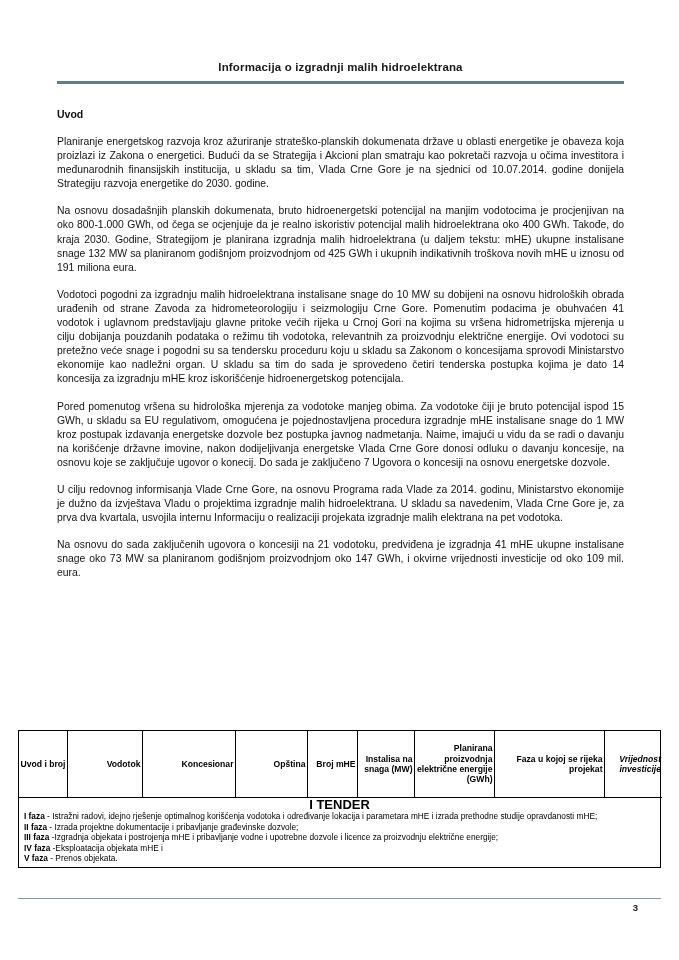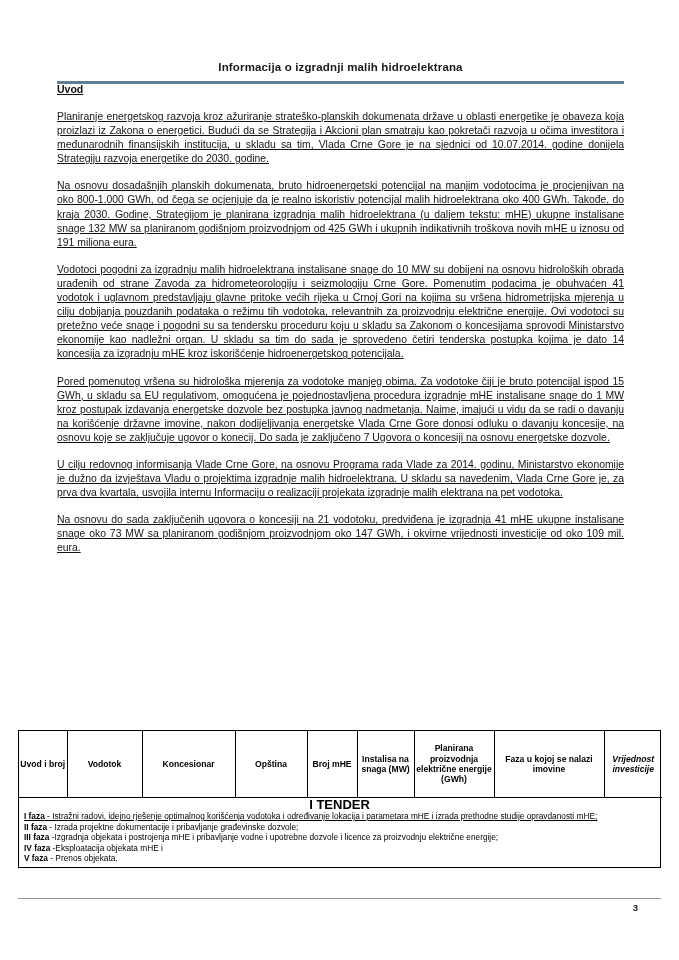--- a/index.html
+++ b/index.html
@@ -43,23 +43,22 @@
     margin-top: 7px;
     height: 2.5px;
     background: #5e7f90;
     width: 100%;
   }
 
   
   .content {
     position: absolute;
     left: 57px;
-    top: 83px;
+    top: 108px;
     width: 567px;
-    text-decoration: underline;
   }
   .section-heading {
     font-size: 10.5px;
     font-weight: bold;
     color: #111;
     margin: 0 0 14px 0;
     line-height: 13px;
   }
   p.para {
     font-size: 10.4px;
@@ -85,21 +84,21 @@
     border-collapse: collapse;
     width: 100%;
     table-layout: fixed;
   }
   table.hdr th {
     border-right: 1.4px solid #000;
     border-bottom: 1.4px solid #000;
     font-size: 8.6px;
     font-weight: bold;
     line-height: 10.4px;
-    text-align: center;
+    text-align: right;
     vertical-align: middle;
     padding: 2px 1px;
     height: 62px;
     color: #000;
   }
   table.hdr th:last-child { border-right: none; font-style: italic; }
 
   .tender-label {
     text-align: center;
     font-size: 13px;
@@ -112,21 +111,20 @@
     padding: 0 4px 3px 5px;
   }
   .legend-line {
     font-size: 8.3px;
     line-height: 10.6px;
     color: #000;
     text-align: justify;
   }
   .legend-line.justify-block {
     text-align: justify;
-    text-decoration: underline;
   }
   .legend-line b { font-weight: bold; }
 
   
   .footer-rule {
     position: absolute;
     left: 18px;
     top: 898px;
     width: 643px;
     height: 1px;
@@ -179,21 +177,21 @@
       </colgroup>
       <tbody>
           <tr>
         <th>Uvod i broj</th>
         <th>Vodotok</th>
         <th>Koncesionar</th>
         <th>Opština</th>
         <th>Broj mHE</th>
         <th>Instalisa na snaga (MW)</th>
         <th>Planirana proizvodnja električne energije (GWh)</th>
-        <th>Faza u kojoj se nalazi imovine</th>
+        <th>Faza u kojoj se rijeka projekat</th>
         <th>Vrijednost investicije</th>
       </tr>
     </tbody>
       </table>
 
     <div class="tender-label">I TENDER</div>
 
     <div class="legend">
       <div class="legend-line justify-block">
         <b>I faza</b><span> - Istražni radovi, idejno rješenje optimalnog korišćenja vodotoka i određivanje lokacija i parametara mHE i izrada prethodne studije opravdanosti mHE;</span>

